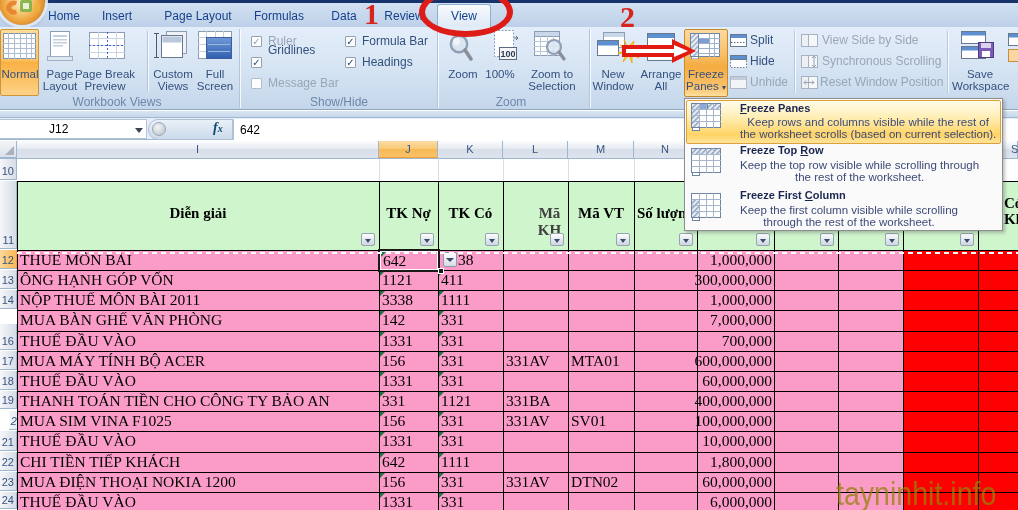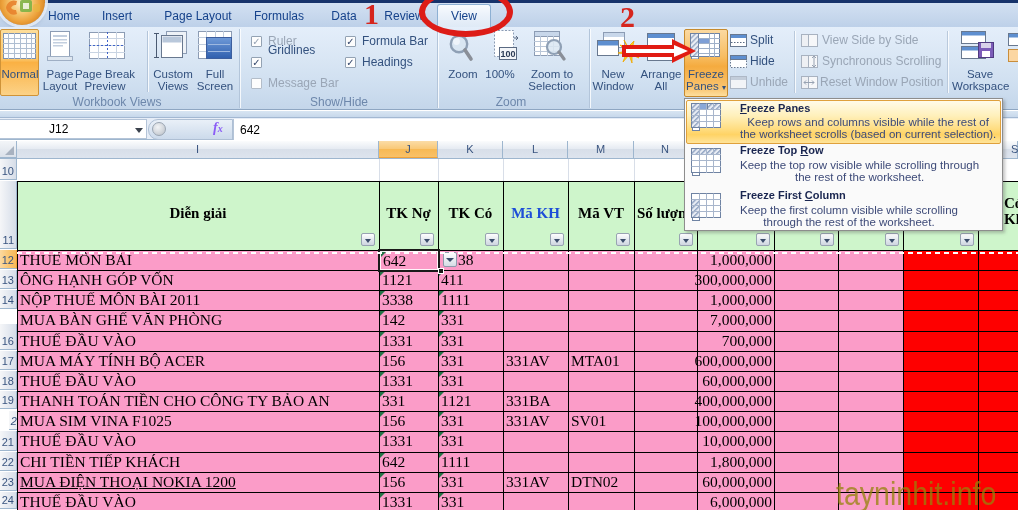--- a/index.html
+++ b/index.html
@@ -219,21 +219,21 @@
     <rect x="1" y="1" width="11" height="3.5" fill="#5e8fd0"></rect>
 <rect x="0.5" y="16.5" width="12" height="12" fill="#fbd6a2" stroke="#c98d3a"></rect>
   </svg>
 <div class="ab" style="left:0;top:111px;width:1018px;height:7px;background:linear-gradient(180deg,#d8e5f2,#c7d8eb);border-bottom:1px solid #a3b8d2;"></div>
 <div class="ab" style="left:0;top:118px;width:1018px;height:22px;background:#e6edf7;border-bottom:1px solid #9eb6ce;"></div>
 <div class="ab" style="left:0;top:119px;width:147px;height:20px;background:#fff;border:1px solid #b4c4d8;border-left:none;"></div>
 <div class="ab" style="left:49px;top:119px;width:40px;height:20px;line-height:20px;font-size:12px;color:#000;">J12</div>
 <div class="ab" style="left:135px;top:128px;width:0;height:0;border-left:4px solid transparent;border-right:4px solid transparent;border-top:5px solid #3b424d;"></div>
 <div class="ab" style="left:148px;top:119px;width:85px;height:21px;background:linear-gradient(180deg,#e9f0f8,#ccdaeb);border:1px solid #aebfd4;border-radius:10px 0 0 10px;"></div>
 <div class="ab" style="left:152px;top:122px;width:14px;height:14px;border-radius:50%;background:radial-gradient(circle at 40% 35%,#f2f4f6,#b9bfc7);border:1px solid #9aa5b2;"></div>
-<div class="ab serif" style="left:213px;top:120px;font-size:14px;font-style:italic;font-weight:bold;color:#8b5cf6;">f<span style="font-size:10px;">x</span></div>
+<div class="ab serif" style="left:213px;top:120px;font-size:14px;font-style:italic;font-weight:bold;color:#0c4a6e;">f<span style="font-size:10px;">x</span></div>
 <div class="ab" style="left:233px;top:119px;width:785px;height:21px;background:#fff;border-left:1px solid #b4c4d8;"></div>
 <div class="ab" style="left:240px;top:120px;font-size:12px;line-height:20px;color:#000;">642</div>
 <div class="colh" style="left:17px;width:362px;">I</div>
 <div class="colh" style="left:379px;width:59px; background:linear-gradient(180deg,#fbdca6 0%,#f9c876 50%,#f7b954 52%,#f9c168 100%);border-bottom:1px solid #f0a238;">J</div>
 <div class="colh" style="left:438px;width:65px;">K</div>
 <div class="colh" style="left:503px;width:65px;">L</div>
 <div class="colh" style="left:568px;width:66px;">M</div>
 <div class="colh" style="left:634px;width:63px;">N</div>
 <div class="colh" style="left:697px;width:77px;">O</div>
 <div class="colh" style="left:774px;width:64px;">P</div>
@@ -325,21 +325,21 @@
 <div class="hline" style="left:17px;top:371px;width:1001px;"></div>
 <div class="hline" style="left:17px;top:391px;width:1001px;"></div>
 <div class="hline" style="left:17px;top:411px;width:1001px;"></div>
 <div class="hline" style="left:17px;top:431px;width:1001px;"></div>
 <div class="hline" style="left:17px;top:452px;width:1001px;"></div>
 <div class="hline" style="left:17px;top:472px;width:1001px;"></div>
 <div class="hline" style="left:17px;top:492px;width:1001px;"></div>
 <div class="ab serif" style="left:17px;top:205px;width:362px;text-align:center;font-weight:bold;font-size:15px;color:#000;">Diễn giải</div>
 <div class="ab serif" style="left:379px;top:205px;width:59px;text-align:center;font-weight:bold;font-size:15px;color:#000;">TK Nợ</div>
 <div class="ab serif" style="left:438px;top:205px;width:65px;text-align:center;font-weight:bold;font-size:15px;color:#000;">TK Có</div>
-<div class="ab serif" style="left:503px;top:205px;width:65px;text-align:center;font-weight:bold;font-size:15px;color:#1d4ed8;">Mã KH</div>
+<div class="ab serif" style="left:503px;top:205px;width:65px;text-align:center;font-weight:bold;font-size:15px;color:#404040;padding-left:28px;">Mã KH</div>
 <div class="ab serif" style="left:568px;top:205px;width:66px;text-align:center;font-weight:bold;font-size:15px;color:#000;">Mã VT</div>
 <div class="ab serif" style="left:634px;top:205px;width:63px;text-align:center;font-weight:bold;font-size:15px;color:#000;">Số lượng</div>
 <div class="ab serif" style="left:1004px;top:195px;font-weight:bold;font-size:15px;color:#000;">Có</div>
 <div class="ab serif" style="left:1004px;top:211px;font-weight:bold;font-size:15px;color:#000;">Kl</div>
 <div class="fbt" style="left:361px;top:233px;">
     <i></i>
   </div>
 <div class="fbt" style="left:420px;top:233px;">
     <i></i>
   </div>
@@ -427,21 +427,21 @@
 <div class="dtxt" style="left:441px;top:431px;">331</div>
 <div class="dtxt" style="left:600px;top:431px;width:172px;text-align:right;">10,000,000</div>
 <div class="gtri" style="left:380px;top:432px;"></div>
 <div class="gtri" style="left:439px;top:432px;"></div>
 <div class="dtxt" style="left:20px;top:452px;">CHI TIỀN TIẾP KHÁCH</div>
 <div class="dtxt" style="left:382px;top:452px;">642</div>
 <div class="dtxt" style="left:441px;top:452px;">1111</div>
 <div class="dtxt" style="left:600px;top:452px;width:172px;text-align:right;">1,800,000</div>
 <div class="gtri" style="left:380px;top:453px;"></div>
 <div class="gtri" style="left:439px;top:453px;"></div>
-<div class="dtxt" style="left:20px;top:472px;text-decoration:underline;">MUA ĐIỆN THOẠI NOKIA 1200</div>
+<div class="dtxt" style="left:20px;top:472px;">MUA ĐIỆN THOẠI NOKIA 1200</div>
 <div class="dtxt" style="left:382px;top:472px;">156</div>
 <div class="dtxt" style="left:441px;top:472px;">331</div>
 <div class="dtxt" style="left:506px;top:472px;">331AV</div>
 <div class="dtxt" style="left:571px;top:472px;">DTN02</div>
 <div class="dtxt" style="left:600px;top:472px;width:172px;text-align:right;">60,000,000</div>
 <div class="gtri" style="left:380px;top:473px;"></div>
 <div class="gtri" style="left:439px;top:473px;"></div>
 <div class="dtxt" style="left:20px;top:492px;">THUẾ ĐẦU VÀO</div>
 <div class="dtxt" style="left:382px;top:492px;">1331</div>
 <div class="dtxt" style="left:441px;top:492px;">331</div>

